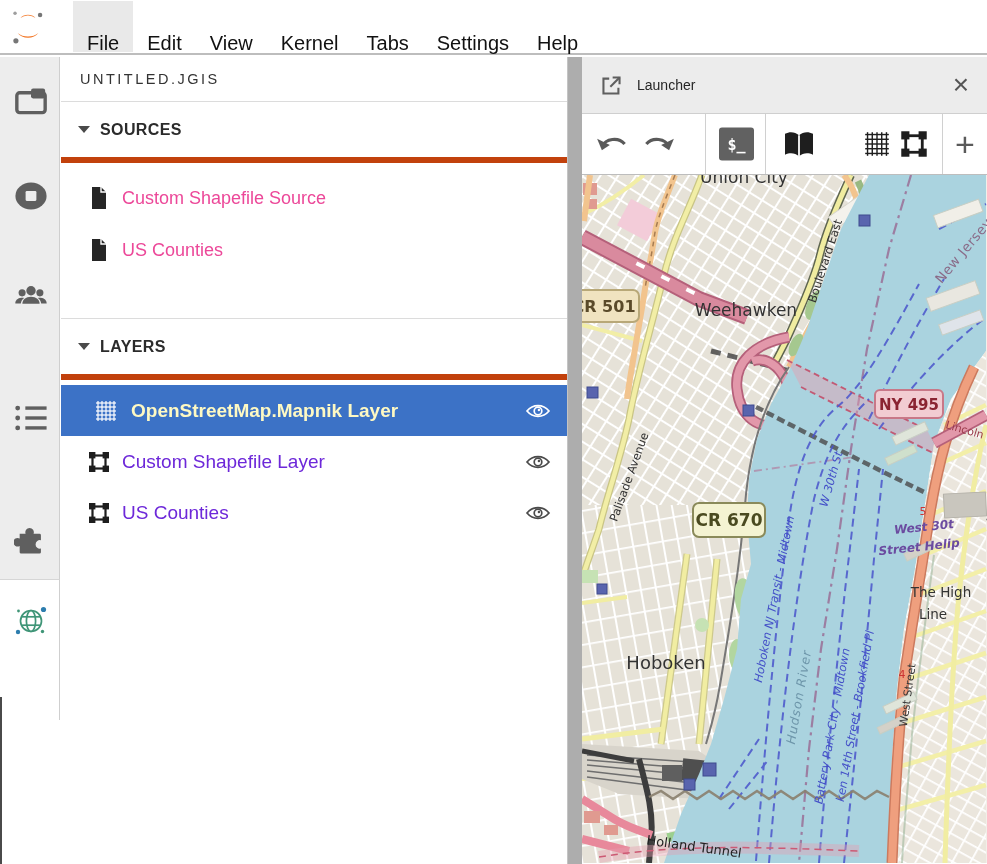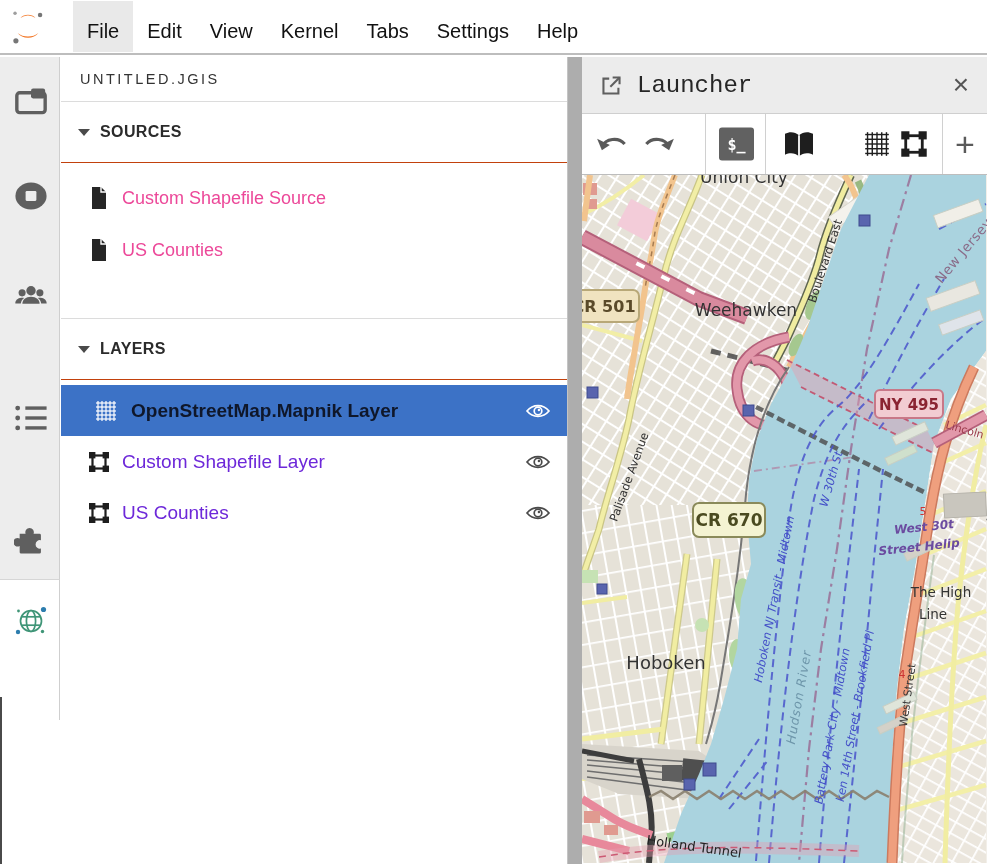--- a/index.html
+++ b/index.html
@@ -3,65 +3,65 @@
 <meta charset="utf-8">
 <style>
   * { box-sizing: border-box; margin: 0; padding: 0; }
   html,body { width: 987px; height: 864px; overflow: hidden; }
   body { font-family: "Liberation Sans", sans-serif; background: #fff; position: relative; }
 
   
   .menubar { position:absolute; left:0; top:0; width:987px; height:55px; background:#fff;
              border-bottom:2px solid #bdbdbd; display:flex; align-items:center; }
   .logo { width:38px; height:38px; margin:0 26px 0 9px; flex:0 0 auto; }
-  .menu-item { font-size:20px; color:#111; padding:4px 14px; height:51px; line-height:53px; cursor:default; }
+  .menu-item { font-size:20px; color:#111; padding:16px 14px; height:51px; line-height:53px; cursor:default; }
   .menu-item.active { background:#e9e9e9; }
 
   
   .activitybar { position:absolute; left:0; top:57px; width:61px; height:807px; background:#fff; }
   .activity-top { position:absolute; left:0; top:0; width:60px; height:523px; background:#ededed;
                   border-right:1px solid #cfcfcf; border-bottom:1px solid #d6d6d6; }
   .activity-white { position:absolute; left:0; top:523px; width:60px; height:140px; background:#fff;
                     border-right:1px solid #cfcfcf; }
   .activity-edge { position:absolute; left:0; top:640px; width:2px; height:167px; background:#4a4a4a; }
   .act-icon { position:absolute; left:50%; transform:translateX(-50%); width:34px; height:34px; color:#5f5f5f; }
 
   
   .sidepanel { position:absolute; left:61px; top:57px; width:507px; height:807px; background:#fff;
                border-right:1px solid #c4c4c4; }
   .panel-title { height:45px; line-height:45px; padding-left:19px; font-size:14.5px; font-weight:400;
                  letter-spacing:2.5px; color:#333; border-bottom:1px solid #dcdcdc; }
   .section-head { height:61px; display:flex; align-items:center; padding-left:17px;
-                  border-bottom:1px solid #c2410c; }
+                  border-bottom:6px solid #c2410c; }
   .caret { width:0; height:0; border-left:6px solid transparent; border-right:6px solid transparent;
            border-top:7px solid #4a4a4a; margin-right:10px; }
   .section-label { font-size:16px; font-weight:700; color:#2b2b2b; letter-spacing:0.4px; }
   .src-list { padding-top:9px; }
   .item-row { height:52px; display:flex; align-items:center; padding:0 33px 0 27px; font-size:18px; color:#ec4899; }
   .item-row .ricon { width:22px; height:24px; margin-right:12px; flex:0 0 auto; }
   .item-row .ricon.grid-pad { margin-left:7px; margin-right:14px; }
   .spacer-div { height:43px; border-bottom:1px solid #dcdcdc; }
   .layer-list { padding-top:5px; }
   .layer-row { height:51px; display:flex; align-items:center; padding:0 16px 0 27px; font-size:19px; color:#6d28d9; }
   .layer-row .label { flex:1 1 auto; white-space:nowrap; overflow:hidden; }
-  .layer-row.selected { background:#3c72c6; color:#0f172a; font-weight:600; }
+  .layer-row.selected { background:#3c72c6; color:#fef9c3; font-weight:600; }
   .eye { width:26px; height:18px; color:#4a4a4a; flex:0 0 auto; }
   .layer-row.selected .eye { color:#fff; }
   .layer-row .ricon { width:22px; height:22px; margin-right:12px; flex:0 0 auto; }
   .layer-row .ricon.grid-pad { margin-left:7px; margin-right:14px; }
 
   
   .splitter { position:absolute; left:568px; top:57px; width:14px; height:807px; background:#adadad; }
 
   
   .mainarea { position:absolute; left:582px; top:57px; width:405px; height:807px; background:#fff; }
   .tabbar { height:57px; background:#ececec; border-bottom:1px solid #cfcfcf;
             display:flex; align-items:center; padding:0 18px; }
   .tab-icon { width:23px; height:23px; color:#5f5f5f; margin-right:14px; flex:0 0 auto; }
-  .tab-label { font-size:24px; color:#262626; flex:1 1 auto;font-family:Liberation Mono, monospace; }
+  .tab-label { font-size:14px; color:#262626; flex:1 1 auto; }
   .tab-close { font-size:28px; color:#555; font-weight:300; line-height:20px; cursor:default; }
   .toolbar { position:relative; height:61px; background:#fff; border-bottom:1px solid #bdbdbd; }
   .tsep { position:absolute; top:0; width:1px; height:60px; background:#d0d0d0; }
   .tbtn { position:absolute; top:50%; transform:translateY(-50%); color:#5a5a5a; }
   .term-box { width:35px; height:33px; background:#616161; border-radius:3px; color:#fff;
               font-family:"DejaVu Sans Mono", monospace; font-size:15px; font-weight:700;
               display:flex; align-items:center; justify-content:center; }
   .plus { font-size:34px; font-weight:300; color:#5a5a5a; line-height:30px; }
   .mapwrap { position:relative; width:405px; height:688px; }
 </style>

